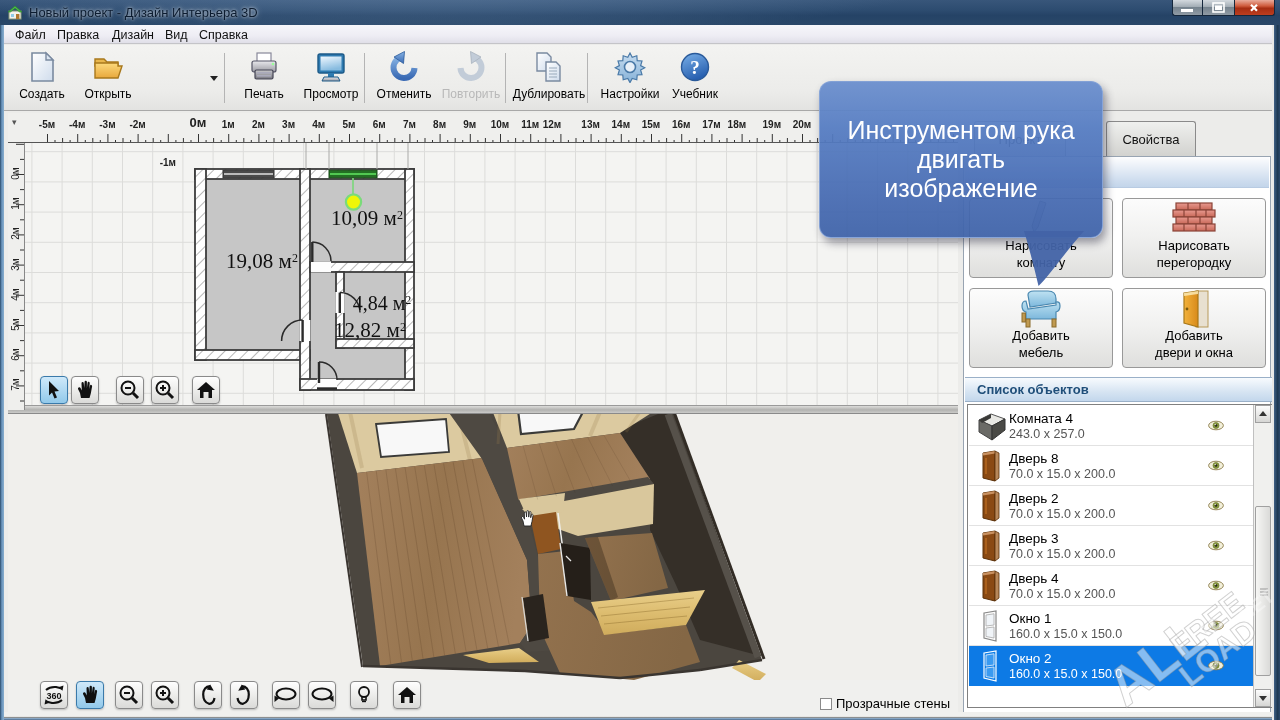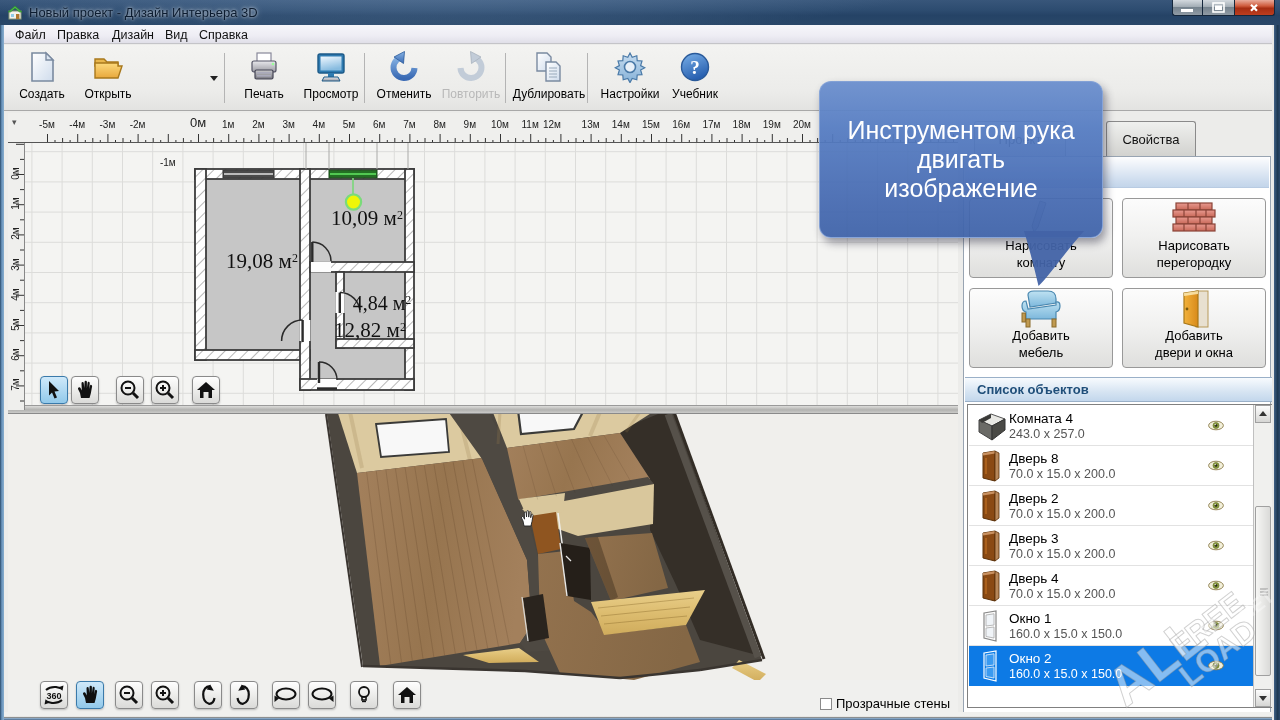--- a/index.html
+++ b/index.html
@@ -20,21 +20,21 @@
 #menubar .mitem { position:absolute; top:2.5px; font-size:12.5px; color:#111; }
 #toolbar { position:absolute; left:4px; top:45px; width:1272px; height:66px;
   background:linear-gradient(180deg,#f3f3f1 0%,#ececea 70%,#e3e3e1 100%); border-bottom:1px solid #a8a8a8; }
 .tbtn { position:absolute; top:6px; text-align:center; }
 .tbtn svg { display:block; margin:0 auto; }
 .tbtn .lbl { font-size:12px; color:#000; margin-top:4px; white-space:nowrap; }
 .tbtn.dis .lbl { color:#b8b8b8; }
 .tsep { position:absolute; top:8px; width:1px; height:50px; background:#b4b4b4; }
 #hruler { position:absolute; left:8px; top:113px; width:950px; height:30px; background:#efefed; }
 #vruler { position:absolute; left:8px; top:143px; width:17px; height:267px; background:#efefed; }
-.rlab { position:absolute; font-size:10px; color:#222; }
+.rlab { position:absolute; font-size:10px; color:#222;font-weight:bold; }
 .vlab { position:absolute; font-size:10px; color:#222; transform:rotate(-90deg); }
 #canvas2d { position:absolute; left:25px; top:143px; width:933px; height:262px; background:#f4f4f2; overflow:hidden; }
 .flbtn { position:absolute; width:28px; height:28px; background:linear-gradient(180deg,#fefefe,#ebebe9 55%,#dadad8 100%); border:1px solid #8a8a8a; border-radius:4px; box-shadow:0 1px 2px rgba(0,0,0,0.22); }
 .flbtn.sel { background:linear-gradient(180deg,#cfe9fa,#92c9ea); border:1px solid #3a7aaa; }
 .flbtn svg { position:absolute; left:50%; top:50%; transform:translate(-50%,-50%); }
 #divider { position:absolute; left:8px; top:405px; width:950px; height:9px;
   background:linear-gradient(180deg,#dcdcda,#b2b2b0 55%,#cacac8); border-top:1px solid #9a9a9a; border-bottom:1px solid #8a8a8a;}
 #canvas3d { position:absolute; left:8px; top:414px; width:950px; height:266px; background:#f0efec; overflow:hidden; }
 #bar3d { position:absolute; left:8px; top:680px; width:950px; height:32px; background:#f0f0ee; }
 #rpanel { position:absolute; left:962px; top:112px; width:310px; height:600px; background:#ececea; }
@@ -403,21 +403,21 @@
       <div class="rlab" style="left:417.6px;top:6px;width:28px;text-align:center;font-size:10px;">8м</div>
       <div class="rlab" style="left:447.8px;top:6px;width:28px;text-align:center;font-size:10px;">9м</div>
       <div class="rlab" style="left:478.0px;top:6px;width:28px;text-align:center;font-size:10px;">10м</div>
       <div class="rlab" style="left:508.20000000000005px;top:6px;width:28px;text-align:center;font-size:10px;">11м</div>
       <div class="rlab" style="left:530px;top:6px;width:28px;text-align:center;font-size:10px;">12м</div>
       <div class="rlab" style="left:568.5999999999999px;top:6px;width:28px;text-align:center;font-size:10px;">13м</div>
       <div class="rlab" style="left:598.8px;top:6px;width:28px;text-align:center;font-size:10px;">14м</div>
       <div class="rlab" style="left:629.0px;top:6px;width:28px;text-align:center;font-size:10px;">15м</div>
       <div class="rlab" style="left:659.2px;top:6px;width:28px;text-align:center;font-size:10px;">16м</div>
       <div class="rlab" style="left:689.4px;top:6px;width:28px;text-align:center;font-size:10px;">17м</div>
-      <div class="rlab" style="left:719.6px;top:6px;width:28px;text-align:center;font-size:10px;">18м</div>
+      <div class="rlab" style="left:719.6px;top:6px;width:28px;font-size:10px;">18м</div>
       <div class="rlab" style="left:749.8px;top:6px;width:28px;text-align:center;font-size:10px;">19м</div>
       <div class="rlab" style="left:780.0px;top:6px;width:28px;text-align:center;font-size:10px;">20м</div>
       <svg width="950" height="30" style="position:absolute;left:0;top:0;" fill="#333">
         <rect x="39.0" y="21" width="1" height="9"></rect>
         <rect x="54.1" y="25" width="1" height="5"></rect>
         <rect x="46.5" y="27" width="1" height="3"></rect>
         <rect x="61.6" y="27" width="1" height="3"></rect>
         <rect x="69.2" y="21" width="1" height="9"></rect>
         <rect x="84.3" y="25" width="1" height="5"></rect>
         <rect x="76.8" y="27" width="1" height="3"></rect>

